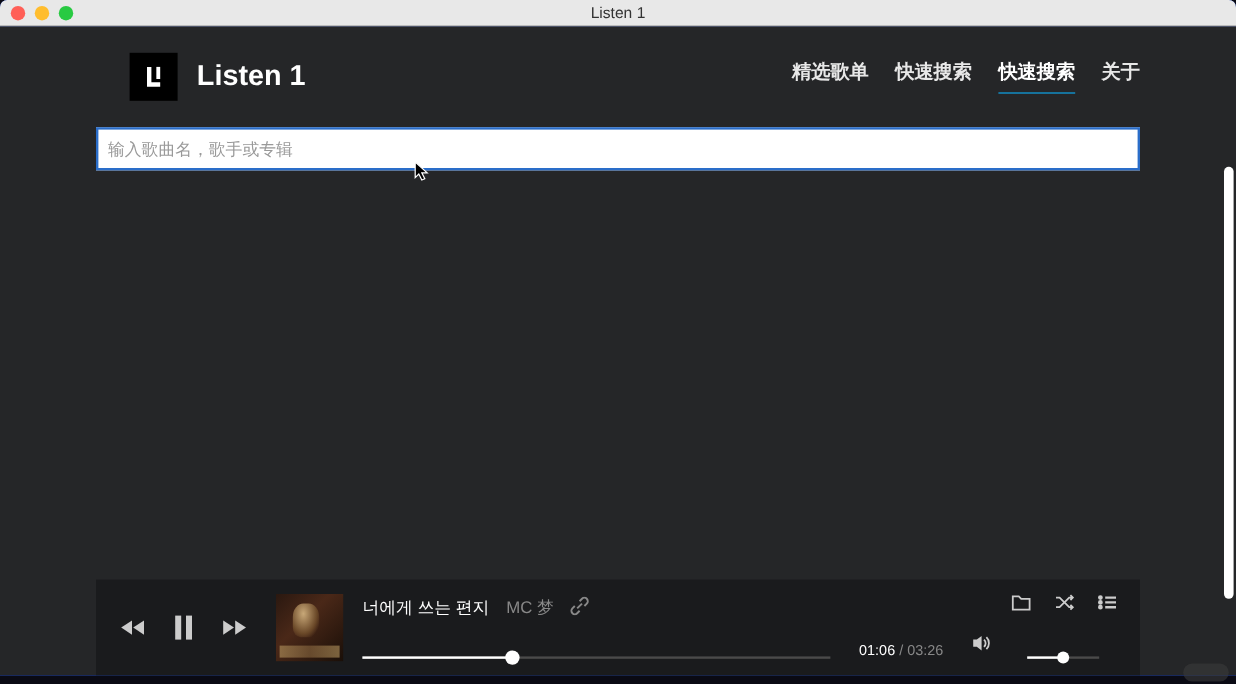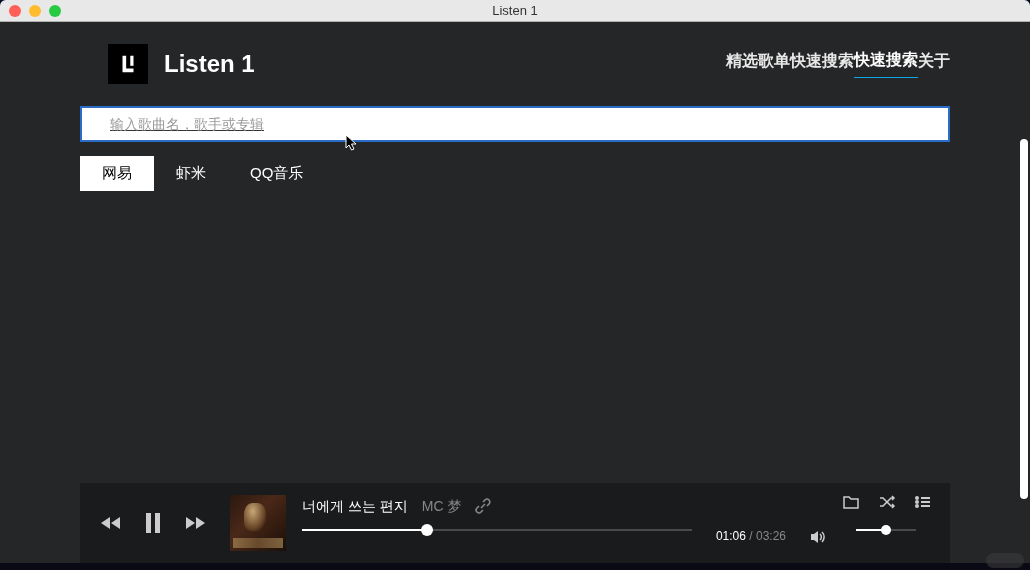--- a/index.html
+++ b/index.html
@@ -84,21 +84,22 @@
       width: 22px;
       height: 22px;
     }
     .app-name {
       color: #fff;
       font-size: 24px;
       font-weight: bold;
     }
     .nav {
       display: flex;
-      align-items: center;
+      gap: 22px;
+      align-items: flex-start;
     }
     .nav-item {
       color: #e8e8e8;
       font-size: 16px;
       font-weight: bold;
       cursor: pointer;
       padding-bottom: 6px;
     }
     .nav-item.active {
       color: #fff;
@@ -106,24 +107,23 @@
     }
     .search-wrap {
       padding: 22px 80px 0 80px;
     }
     .search-input {
       width: 100%;
       height: 36px;
       background: #fff;
       border: 2px solid #2a6dc9;
       outline: none;
-      padding: 0 28px;
+      padding: 0 8px;
       font-size: 14px;
       color: #333;
-      text-decoration: underline;
     }
     .search-input::placeholder {
       color: #999;
     }
     .source-tabs {
       padding: 14px 80px 0 80px;
       display: flex;
       gap: 0;
     }
     .source-tab {
@@ -216,21 +216,21 @@
     .track-artist {
       color: #888;
       font-size: 14px;
     }
     .link-icon {
       color: #888;
       font-size: 14px;
     }
     .progress-row {
       display: flex;
-      align-items: flex-start;
+      align-items: flex-end;
       gap: 24px;
     }
     .progress-bar {
       flex: 1;
       height: 2px;
       background: #4a4a4a;
       position: relative;
     }
     .progress-fill {
       position: absolute;
@@ -347,25 +347,20 @@
         <div class="nav-item">快速搜索</div>
         <div class="nav-item active">快速搜索</div>
         <div class="nav-item">关于</div>
       </div>
     </div>
 
     <div class="search-wrap">
       <input class="search-input" type="text" placeholder="输入歌曲名，歌手或专辑" style="">
     </div>
 
-    <div class="source-tabs">
-      <div class="source-tab active">网易</div>
-      <div class="source-tab">虾米</div>
-      <div class="source-tab">QQ音乐</div>
-    </div>
 
     <div class="scrollbar-track"></div>
 
     <div class="player">
       <div class="right-icons">
         <div>
           <svg width="18" height="16" viewBox="0 0 18 16" fill="none" stroke="currentColor" stroke-width="1.5">
             <path d="M2 3 L7 3 L9 5 L16 5 L16 14 L2 14 Z"></path>
           </svg>
         </div>

